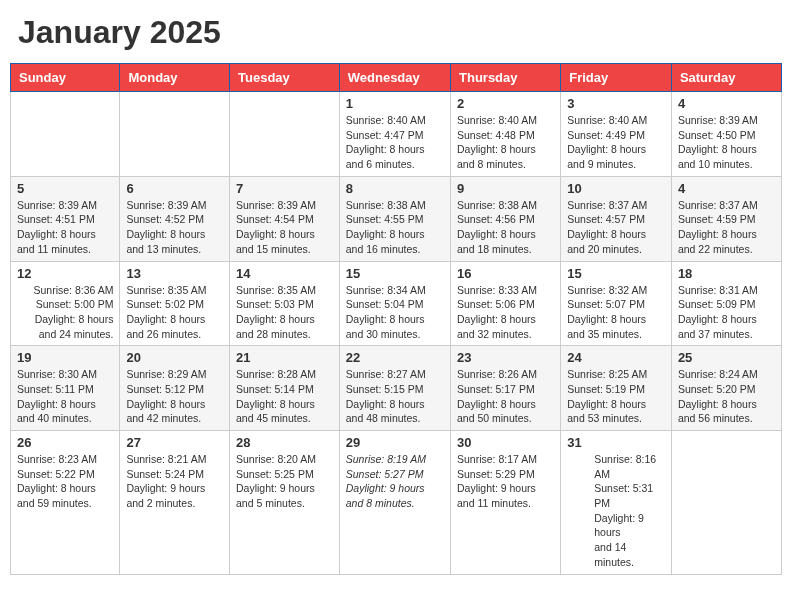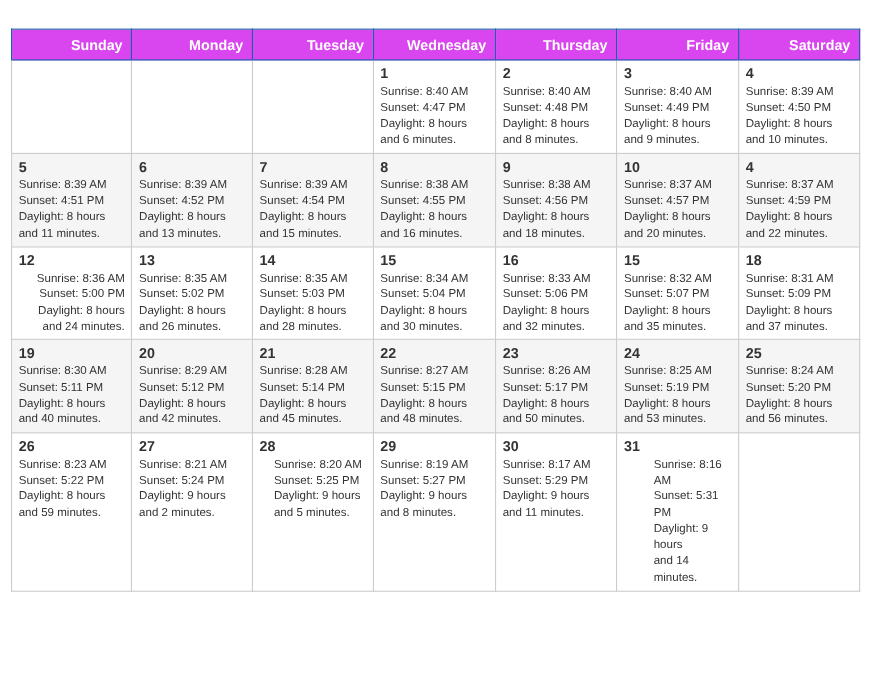--- a/index.html
+++ b/index.html
@@ -45,23 +45,23 @@
     .location-title {
       font-size: 14px;
       color: #555;
     }
     .calendar {
       width: 100%;
       border-collapse: collapse;
       border: 1px solid #ccc;
     }
     .calendar th {
-      background: #d946ef;
+      background: #ef4444;
       color: #fff;
-      text-align: right;
+      text-align: left;
       padding: 6px 8px;
       font-size: 13px;
       font-weight: bold;
       border: 1px solid #1a5fa8;
     }
     .calendar td {
       vertical-align: top;
       border: 1px solid #ccc;
       padding: 4px 6px;
       width: 113px;
@@ -91,20 +91,21 @@
     }
     
     .row-odd td { background: #fff; }
     .row-even td { background: #f0f0f0; }
   </style>
 </head>
 <body>
 
 <div class="header">
   <div class="title-block">
+    <div class="month-title">January 2025</div>
   </div>
 </div>
 
 <table class="calendar">
   <thead>
     <tr>
     <th>Sunday</th>
         <th>Monday</th>
         <th>Tuesday</th>
         <th>Wednesday</th>
@@ -310,28 +311,28 @@
         </td>
         <td>
           <span class="day-number">27</span>
           <div class="day-info" style="white-space: pre-line;">Sunrise: 8:21 AM
 Sunset: 5:24 PM
 Daylight: 9 hours
 and 2 minutes.</div>
         </td>
         <td>
           <span class="day-number">28</span>
-          <div class="day-info" style="white-space: pre-line; margin-left: 13px;">Sunrise: 8:20 AM
+          <div class="day-info" style="white-space: pre-line;">Sunrise: 8:20 AM
 Sunset: 5:25 PM
 Daylight: 9 hours
 and 5 minutes.</div>
         </td>
         <td>
           <span class="day-number">29</span>
-          <div class="day-info" style="white-space: pre-line;">Sunrise: 8:19 AM
+          <div class="day-info" style="white-space: pre-line; font-style: italic;">Sunrise: 8:19 AM
 Sunset: 5:27 PM
 Daylight: 9 hours
 and 8 minutes.</div>
         </td>
         <td>
           <span class="day-number">30</span>
           <div class="day-info" style="white-space: pre-line;">Sunrise: 8:17 AM
 Sunset: 5:29 PM
 Daylight: 9 hours
 and 11 minutes.</div>

